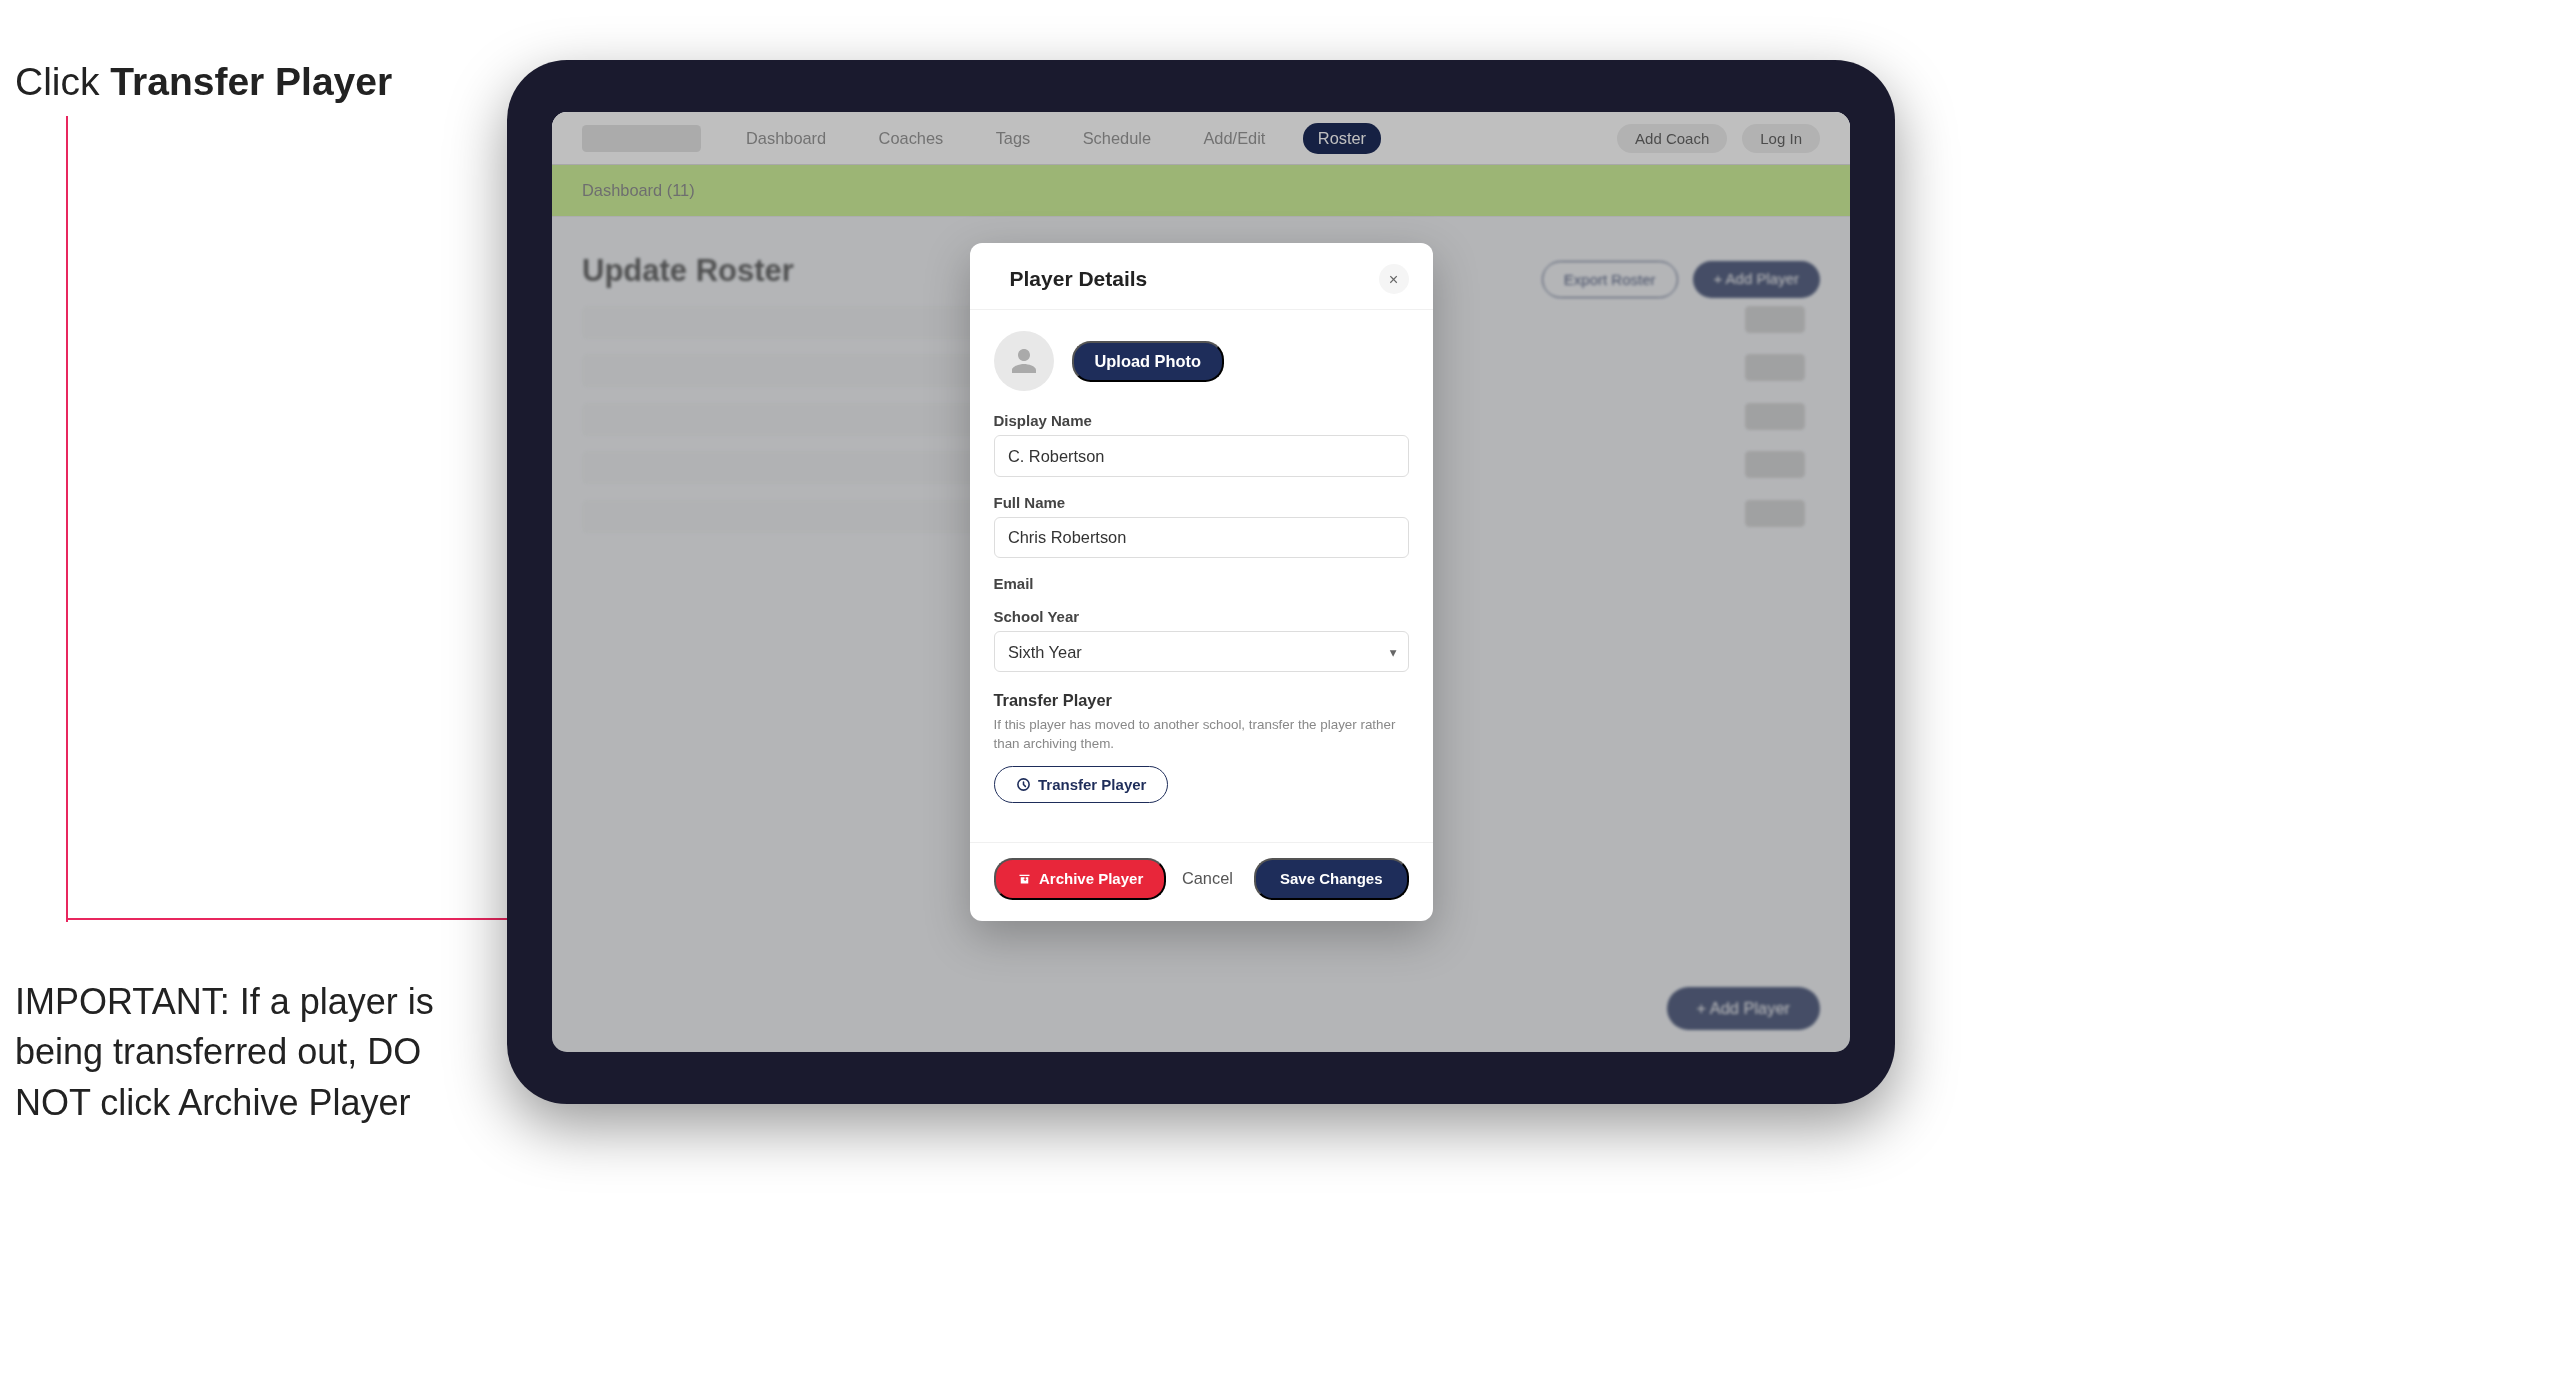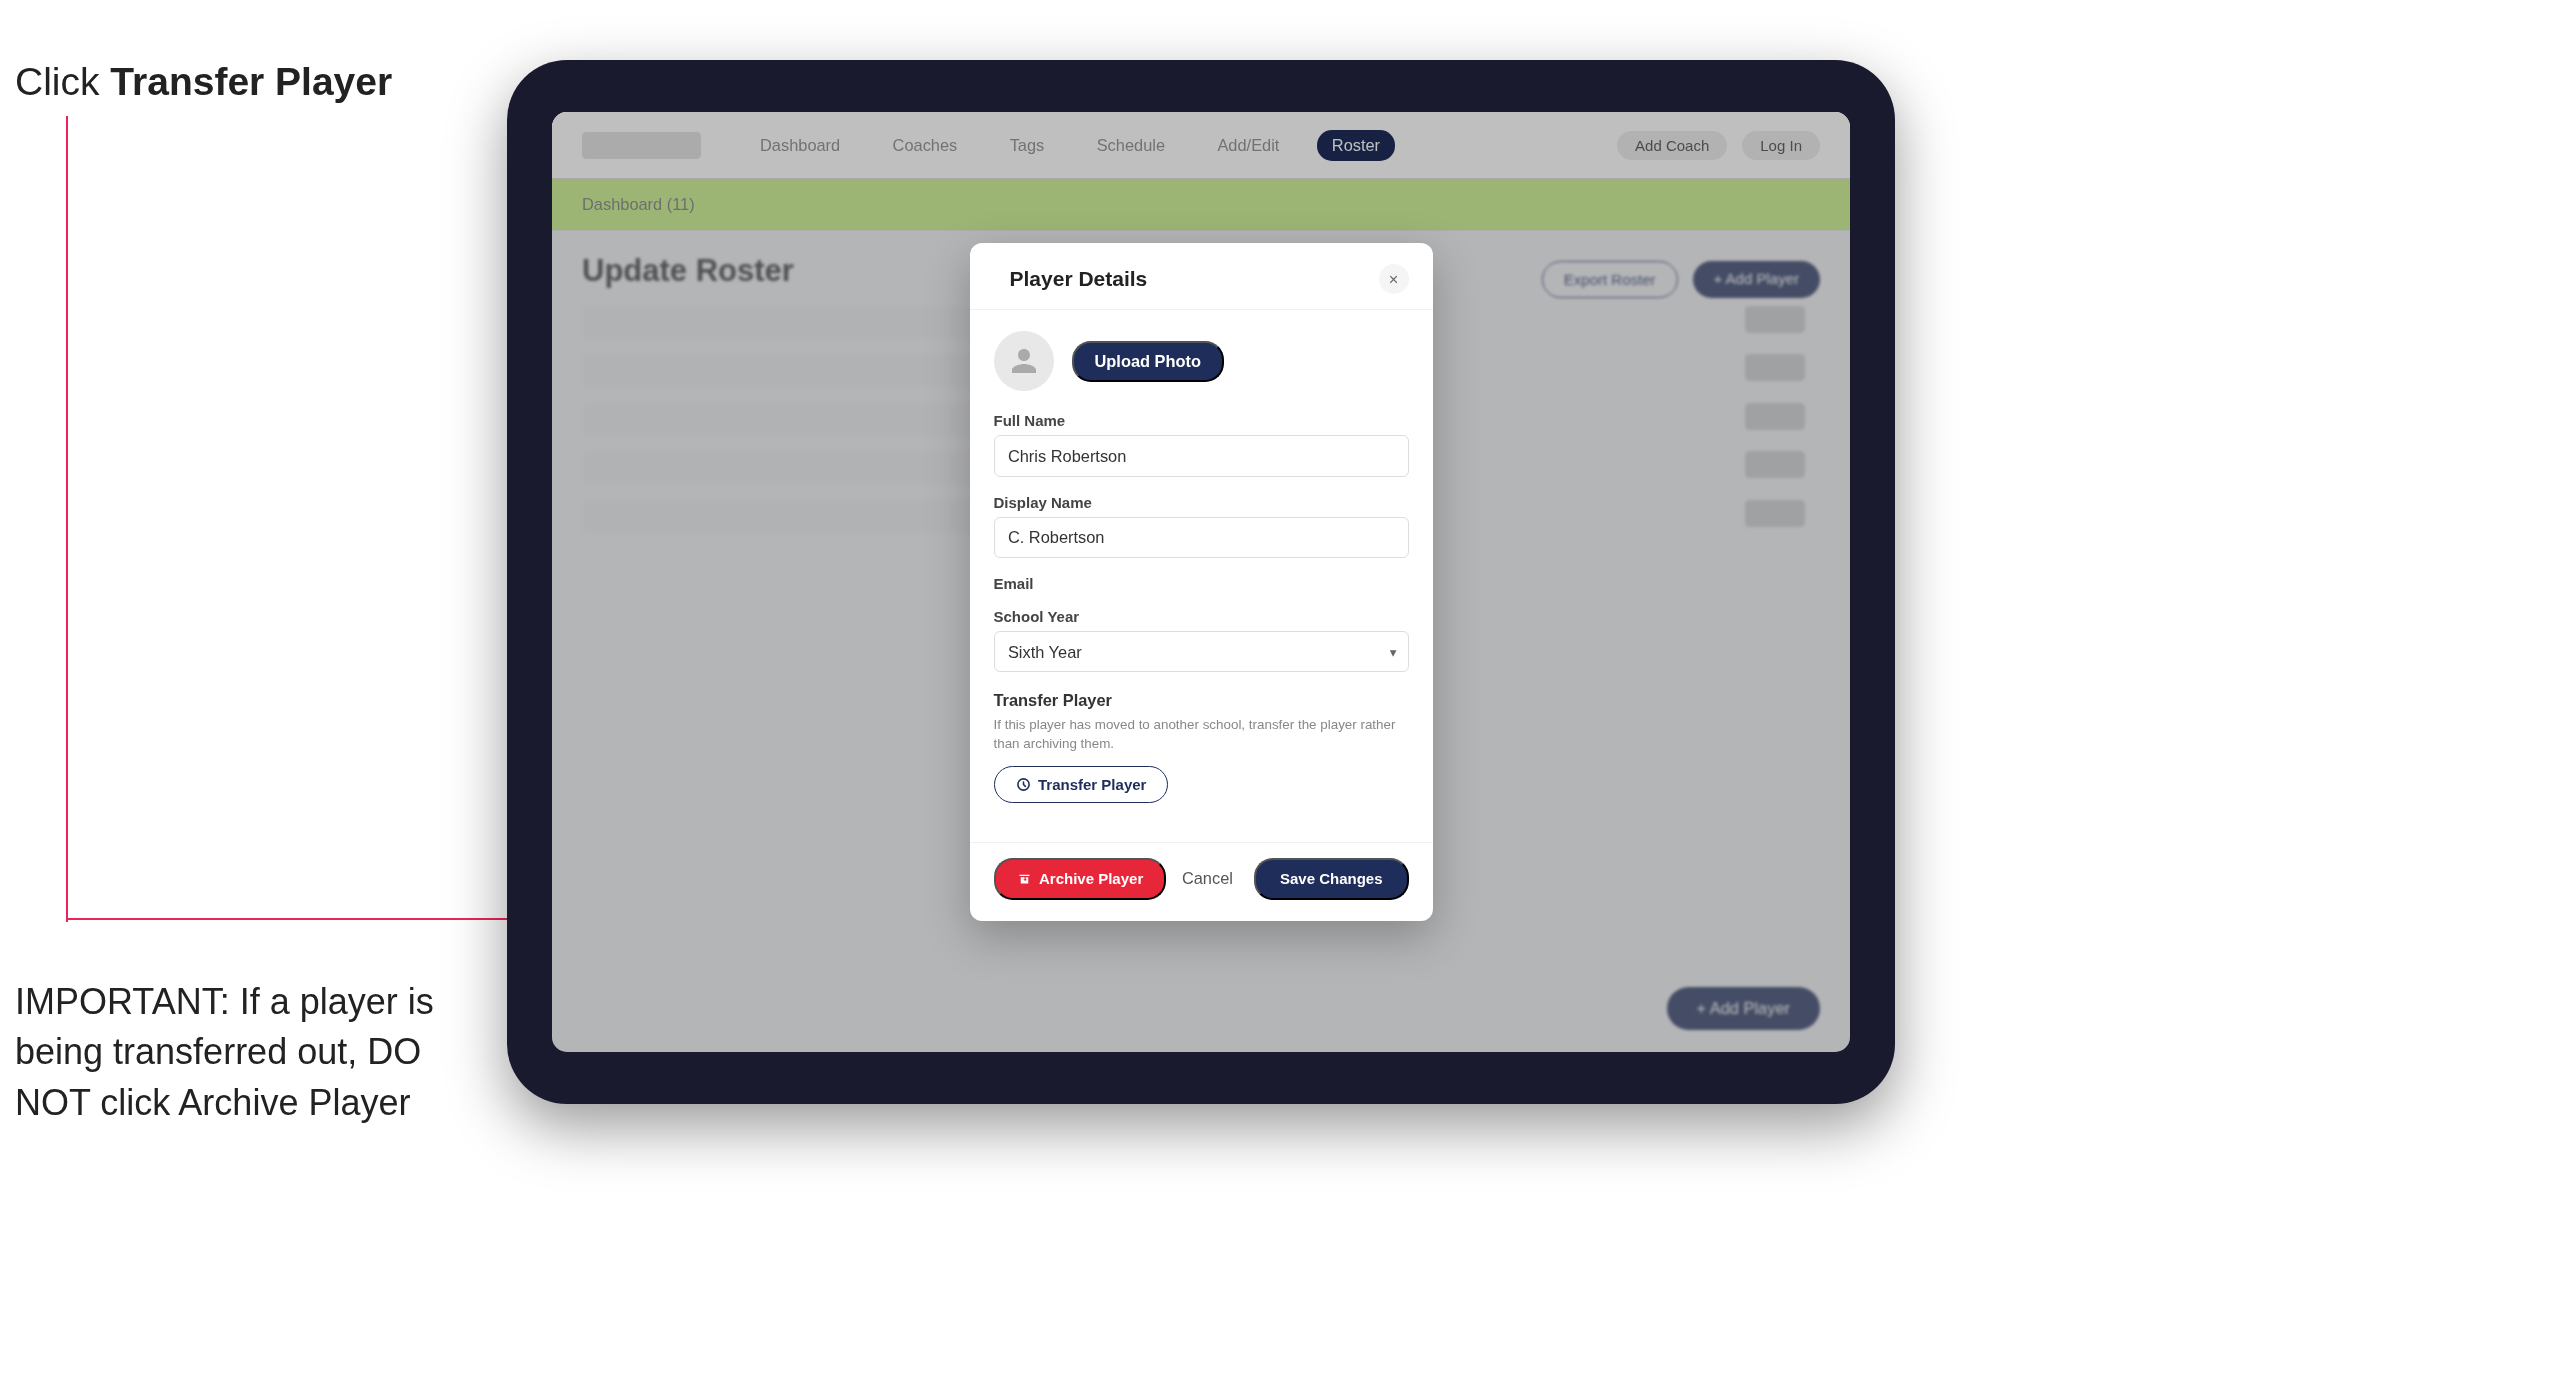--- a/index.html
+++ b/index.html
@@ -87,27 +87,27 @@
       height: 940px;
       background: #f0f2f5;
       border-radius: 15px;
       overflow: hidden;
       position: relative;
     }
 
     
     .app-bar {
       width: 100%;
-      height: 67px;
+      height: 53px;
       background: #ffffff;
       border-bottom: 0.7px solid #e0e0e0;
       display: flex;
       align-items: center;
       padding: 0 30px;
-      gap: 44px;
+      gap: 30px;
     }
     .app-logo {
       width: 119px;
       height: 27px;
       background: #ccc;
       border-radius: 4.5px;
       opacity: 0.5;
     }
     .app-nav {
       display: flex;
@@ -505,27 +505,27 @@
           <div class="avatar-section">
             <div class="avatar-circle">
               <svg viewBox="0 0 24 24" xmlns="http://www.w3.org/2000/svg">
                 <path d="M12 12c2.7 0 4.8-2.1 4.8-4.8S14.7 2.4 12 2.4 7.2 4.5 7.2 7.2 9.3 12 12 12zm0 2.4c-3.2 0-9.6 1.6-9.6 4.8v2.4h19.2v-2.4c0-3.2-6.4-4.8-9.6-4.8z"></path>
               </svg>
             </div>
             <button class="upload-btn">Upload Photo</button>
           </div>
 
           <div class="form-group">
+            <label class="form-label">Display Name</label>
+            <input class="form-input" type="text" value="C. Robertson" style="">
+          </div>
+
+          <div class="form-group">
             <label class="form-label">Full Name</label>
             <input class="form-input" type="text" value="Chris Robertson" style="">
-          </div>
-
-          <div class="form-group">
-            <label class="form-label">Display Name</label>
-            <input class="form-input" type="text" value="C. Robertson" style="">
           </div>
 
           <div class="form-group">
             <label class="form-label">Email</label>
           </div>
 
           <div class="form-group">
             <label class="form-label">School Year</label>
             <div class="select-wrapper">
               <select class="form-select">

